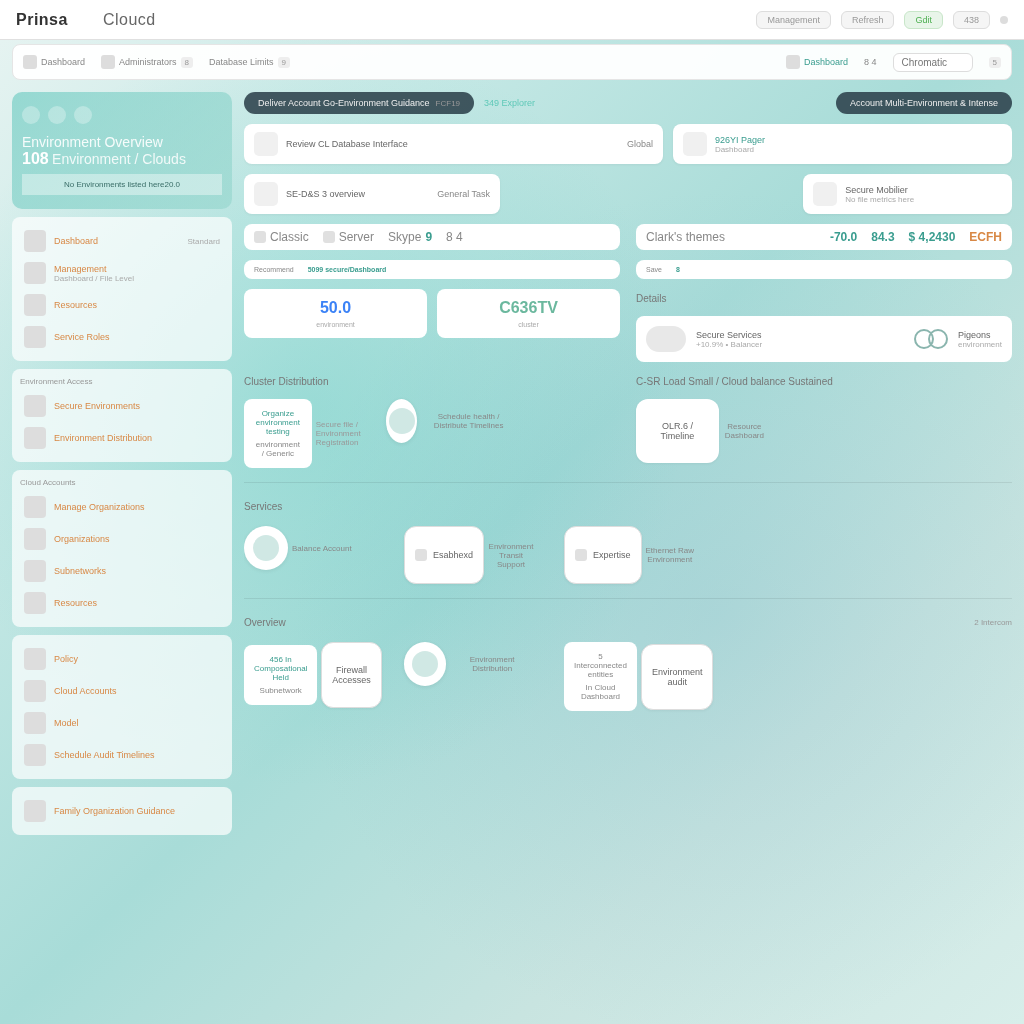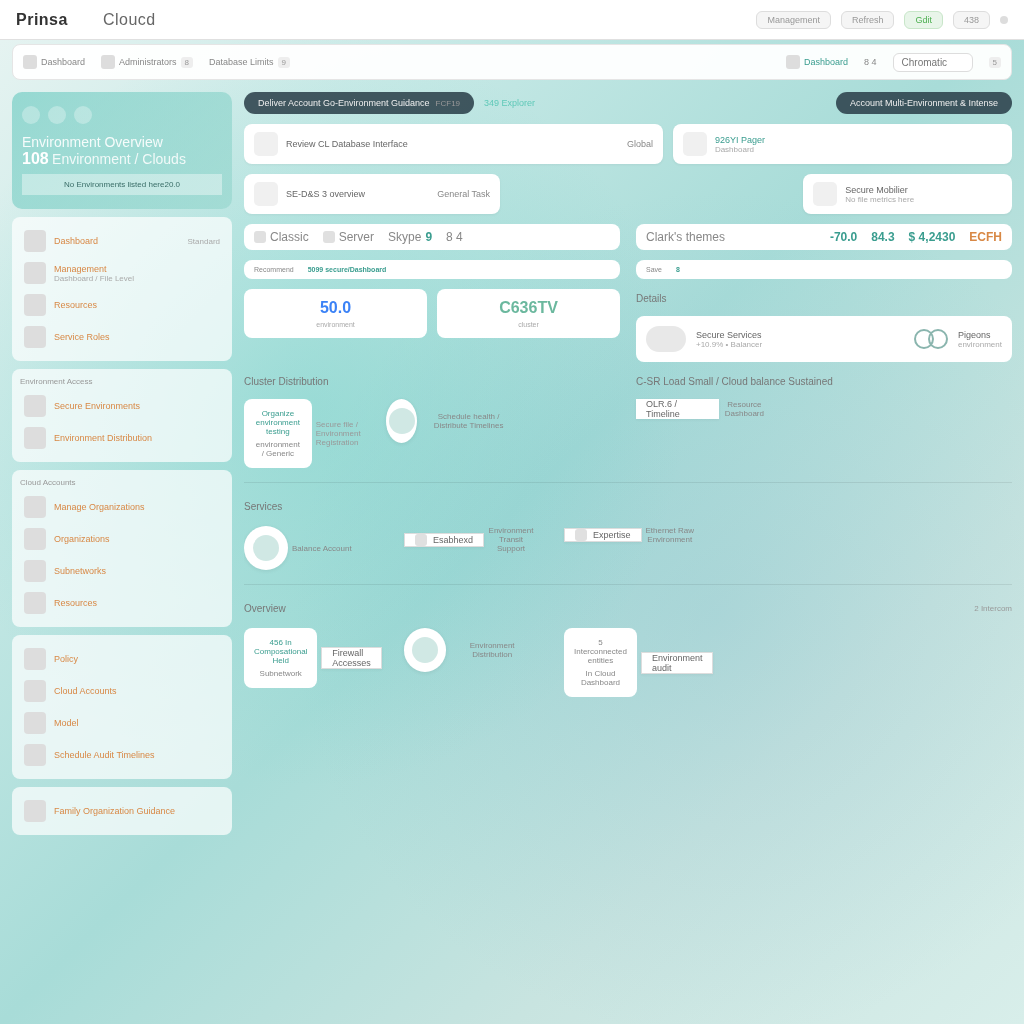--- a/index.html
+++ b/index.html
@@ -77,21 +77,21 @@
 
 .sec-title{font-size:10px;color:#777;margin:4px 0;}
 .sub-caption{font-size:8px;color:#999;}
 
 .tile-row{display:flex;gap:12px;align-items:flex-start;}
 .tile{display:flex;flex-direction:row;align-items:center;gap:4px;width:130px;}
 .tile-box{background:#fff;border-radius:8px;padding:10px;width:100%;display:flex;flex-direction:column;gap:4px;align-items:center;}
 .tile-circle{width:44px;height:44px;background:#fff;border-radius:50%;display:flex;align-items:center;justify-content:center;box-shadow:0 1px 4px rgba(0,0,0,0.08);}
 .tile-circle-inner{width:26px;height:26px;background:#d0e8e4;border-radius:50%;}
 .tile-lbl{font-size:8px;color:#888;text-align:center;}
-.tile-btn{background:#fff;border-radius:0;padding:0 10px;font-size:9px;color:#666;width:100%;box-shadow:0 1px 3px rgba(0,0,0,0.05);}
+.tile-btn{background:#fff;border-radius:12px;padding:22px 10px;font-size:9px;color:#666;width:100%;text-align:center;box-shadow:0 1px 3px rgba(0,0,0,0.05);}
 .tile-btn.b{background:#fff;border:1px solid #ddd;display:flex;align-items:center;gap:6px;justify-content:center;}
 
 .two-col{display:flex;gap:16px;}
 .col{flex:1;display:flex;flex-direction:column;gap:8px;}
 
 .divider{height:1px;background:rgba(0,0,0,0.08);margin:4px 0;}
 .dot{width:8px;height:8px;background:#ddd;border-radius:50%;}
 </style>
 </head>
 <body>

